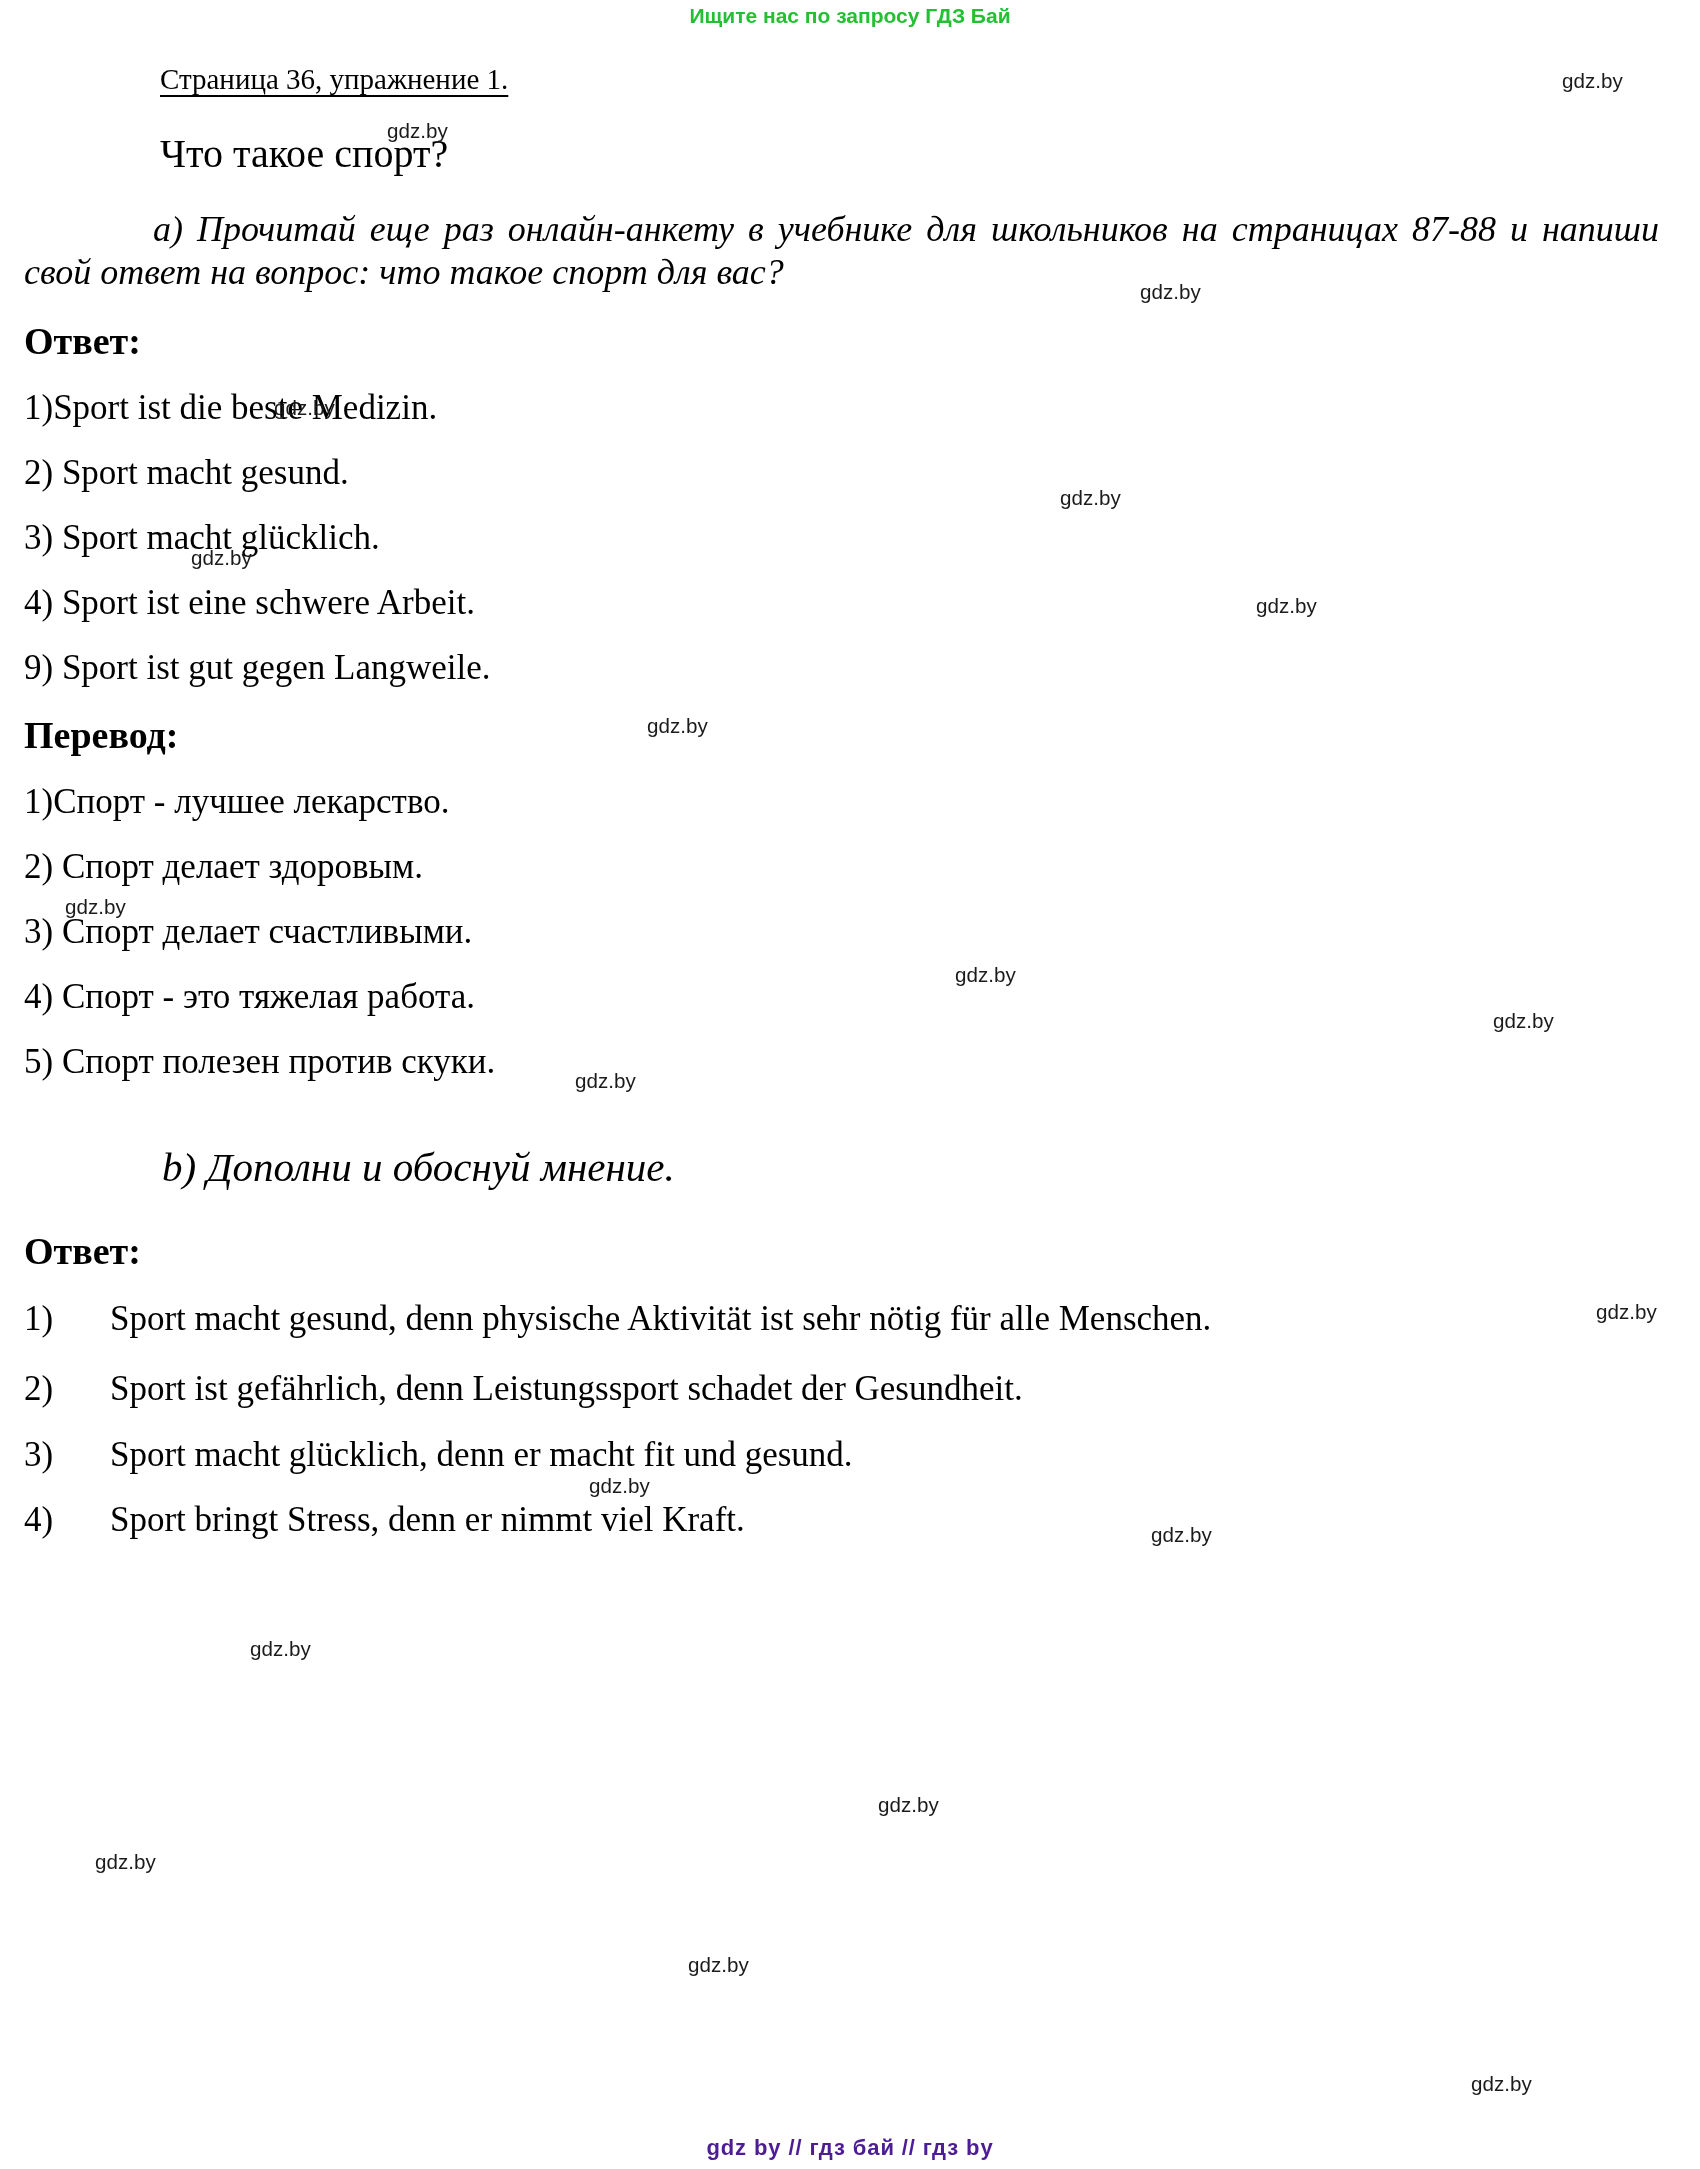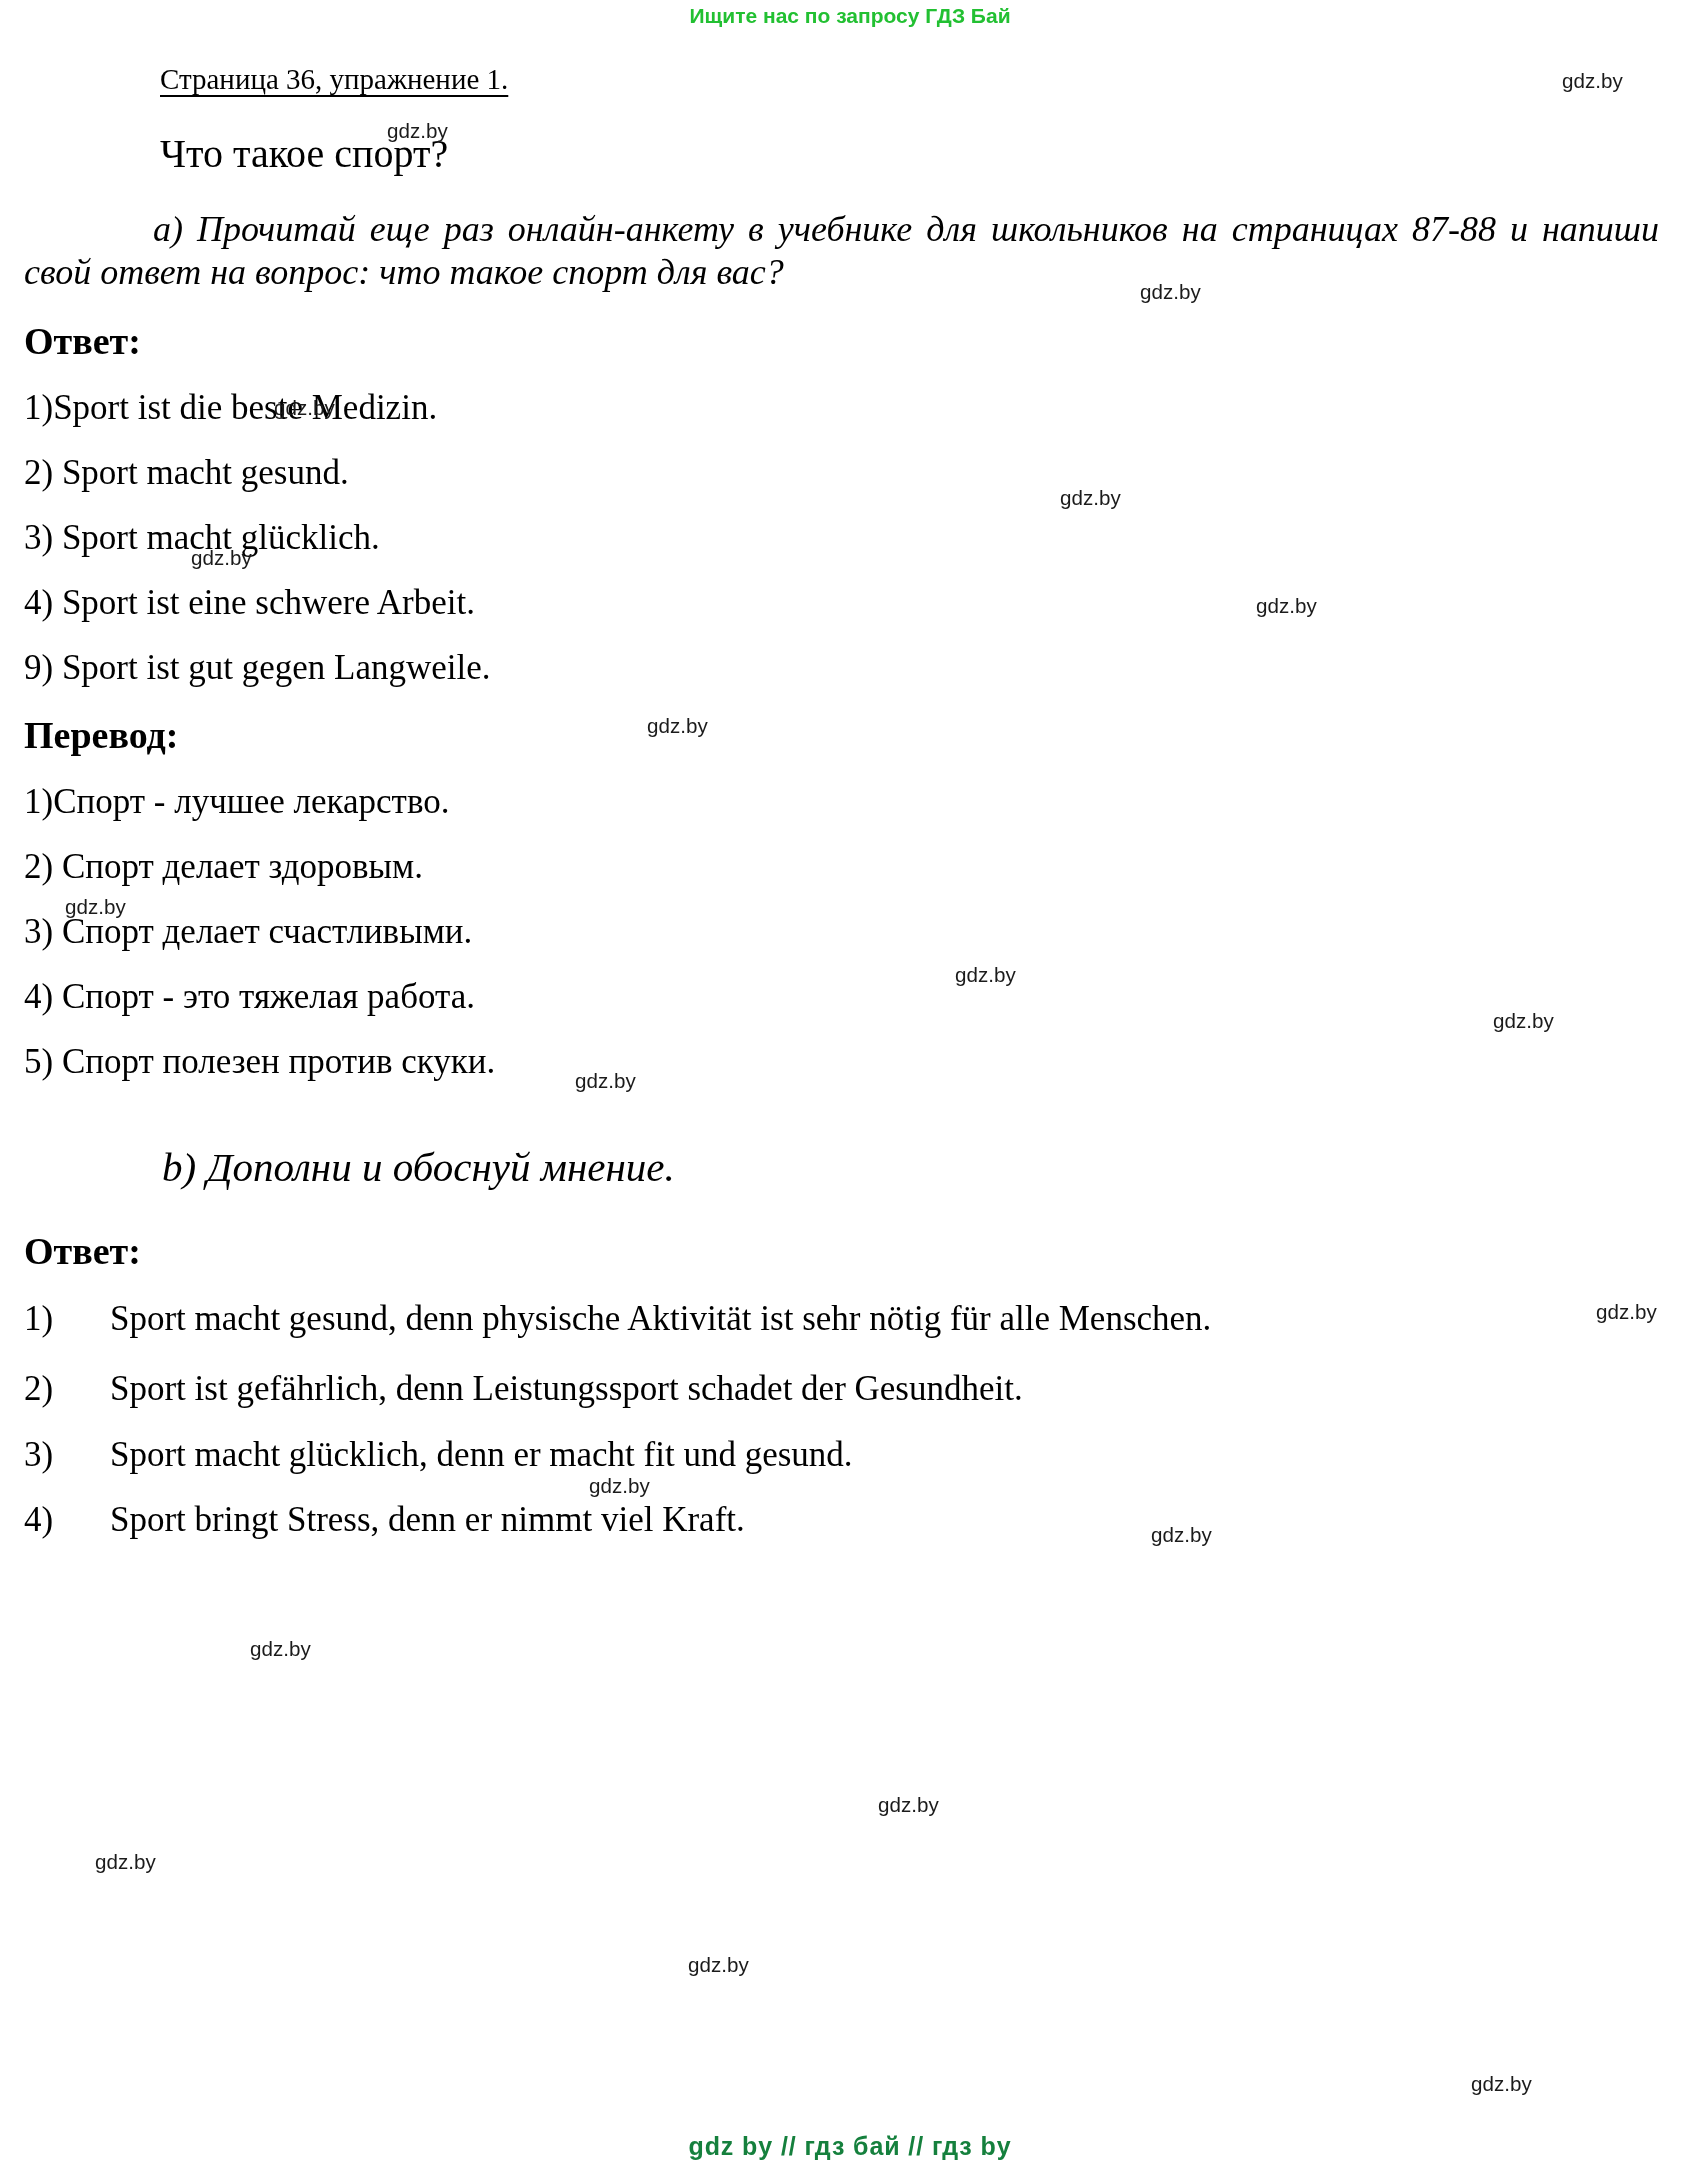--- a/index.html
+++ b/index.html
@@ -143,23 +143,23 @@
   }
 
   
   .footer-links {
     position: absolute;
     left: 0px;
     bottom: 8.6px;
     width: 1700px;
     text-align: center;
     font-family: "Liberation Sans", sans-serif;
-    font-size: 25px;
+    font-size: 22px;
     font-weight: bold;
-    color: #15803d;
+    color: #4c1d95;
     letter-spacing: 0.9px;
   }
 </style>
 </head>
 <body>
 
 <div class="page">
 
   <div class="promo-banner">Ищите нас по запросу ГДЗ Бай</div>
 

